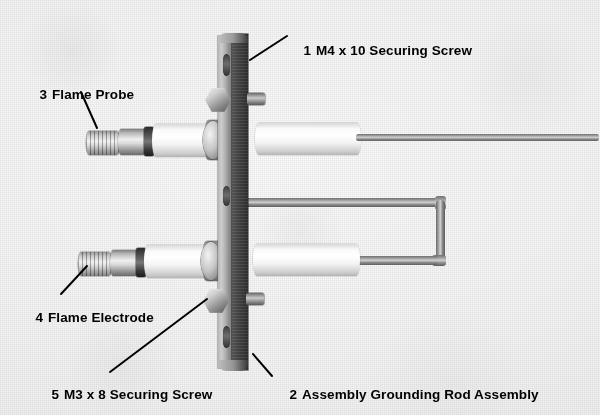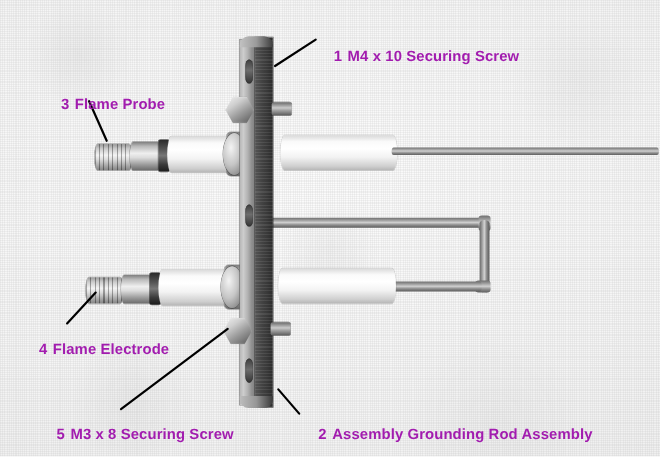--- a/index.html
+++ b/index.html
@@ -109,21 +109,21 @@
   .screwstub{
     position:absolute;
     background:linear-gradient(180deg,#6b6b6b,#cacaca 42%,#a0a0a0 62%,#5a5a5a);
     border-radius:2px;
     box-shadow:0 0 0 .5px rgba(55,55,55,.7);
   }
 
   
   .callout{
     position:absolute;
-    color:#a21caf;
+    color:#000000;
     font-family:"Liberation Sans",sans-serif;
     font-weight:bold;
     font-size:13.5px;
     line-height:16px;
     letter-spacing:.1px;
     white-space:pre;
   }
   .callout .num{margin-right:5px;}
   .callout .sub{display:block;}
 
@@ -216,21 +216,21 @@
   </svg>
 
   <div class="callout" style="left:288px;top:27px;">
     <span class="num">1</span><span>M4 x 10 Securing Screw</span>
   </div>
 
   <div class="callout" style="left:274px;top:371px;">
     <span class="num">2</span><span>Assembly Grounding Rod Assembly</span>
   </div>
 
-  <div class="callout" style="left:40px;top:71px;text-align:center;">
+  <div class="callout" style="left:24px;top:71px;text-align:center;">
     <span class="num">3</span><span>Flame Probe</span>
   </div>
 
   <div class="callout" style="left:20px;top:294px;">
     <span class="num">4</span><span>Flame Electrode</span>
   </div>
 
   <div class="callout" style="left:36px;top:371px;">
     <span class="num">5</span><span>M3 x 8 Securing Screw</span>
   </div>

